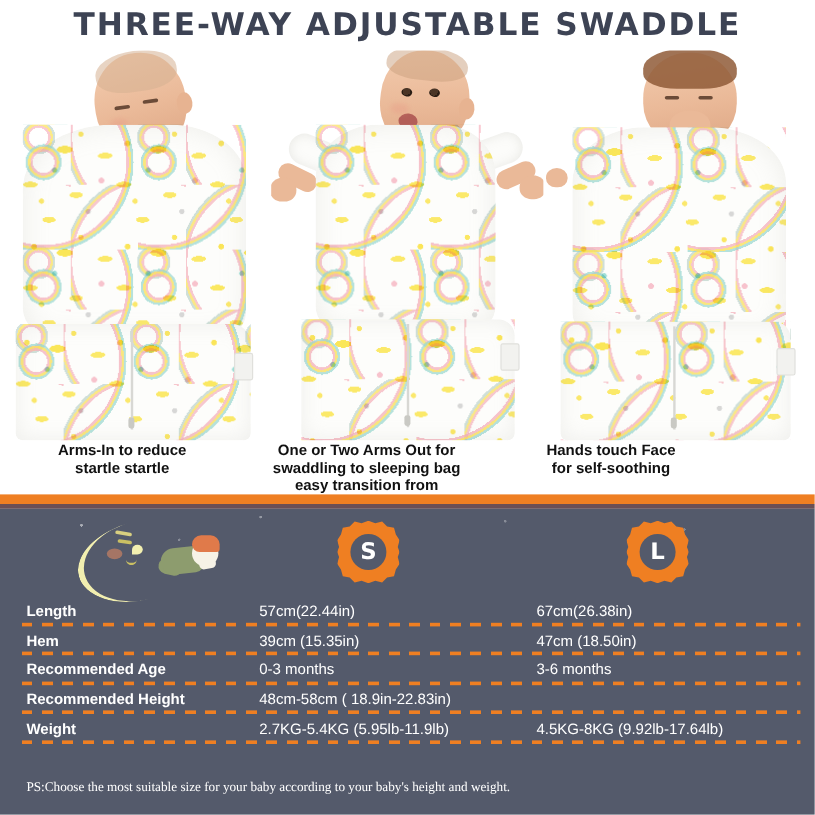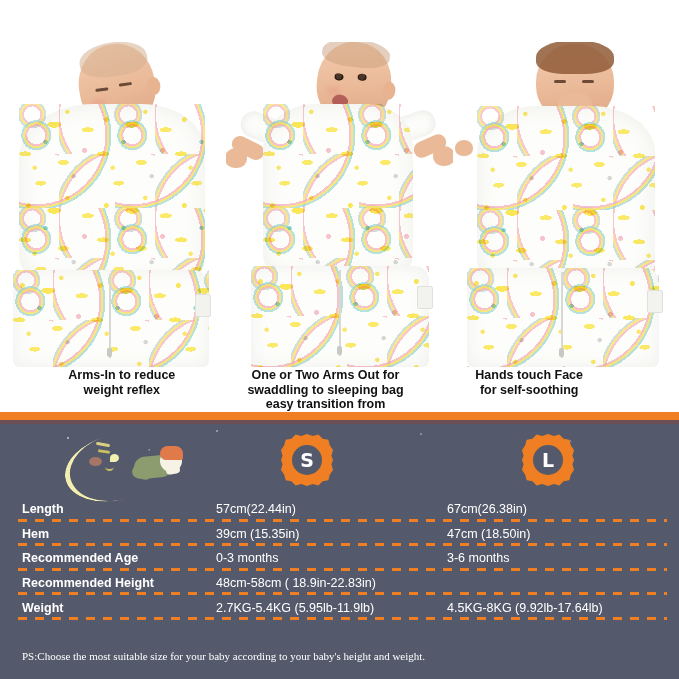--- a/index.html
+++ b/index.html
@@ -136,21 +136,20 @@
   }
   .tag{
     position:absolute;width:14px;height:21px;border-radius:2px;
     background:#f2f2ef;border:1px solid #e0e0dc;
   }
 
   
   .captions{
     position:absolute;left:0;top:368px;width:611px;height:44px;
     display:flex;
-    margin-left:20px;
   }
   .caption{
     width:226.3px;
     text-align:center;
     font-family:"Liberation Sans", sans-serif;
     font-weight:bold;
     font-size:12.5px;
     line-height:14.5px;
     color:#111111;
     display:flex;align-items:flex-start;justify-content:center;
@@ -303,20 +302,21 @@
     font-family:Liberation Serif, serif;
     font-size:11px;color:#ffffff;
     white-space:nowrap;
   }
 </style>
 </head>
 <body>
 
 <div class="page">
 
+  <div class="title">THREE-WAY ADJUSTABLE SWADDLE</div>
 
   <div class="photos">
 
     <div class="photo-cell">
       <div class="baby" style="width:200px;height:325px;">
         <div class="head" style="width:76px;height:84px;margin-left:-34px;top:2px;transform:rotate(-8deg);">
           <div class="hair" style="left:4px;top:-2px;width:68px;height:34px;background:#d6b191;opacity:.55;"></div>
           <div class="ear" style="right:-5px;top:38px;"></div>
           <div class="eye" style="left:16px;top:42px;width:13px;"></div>
           <div class="eye" style="left:40px;top:40px;width:13px;"></div>
@@ -383,21 +383,21 @@
         <div class="hand" style="left:-8px;top:98px;width:18px;height:16px;"></div>
       </div>
     </div>
 
   </div>
 
   <div class="captions">
     <div class="caption">
       <div>
         <span>Arms-In to reduce</span>
-        <span>weight reflex</span>
+        <span>startle startle</span>
       </div>
     </div>
     <div class="caption">
       <div>
         <span>One or Two Arms Out for</span>
         <span>swaddling to sleeping bag</span>
         <span>easy transition from</span>
       </div>
     </div>
     <div class="caption">

